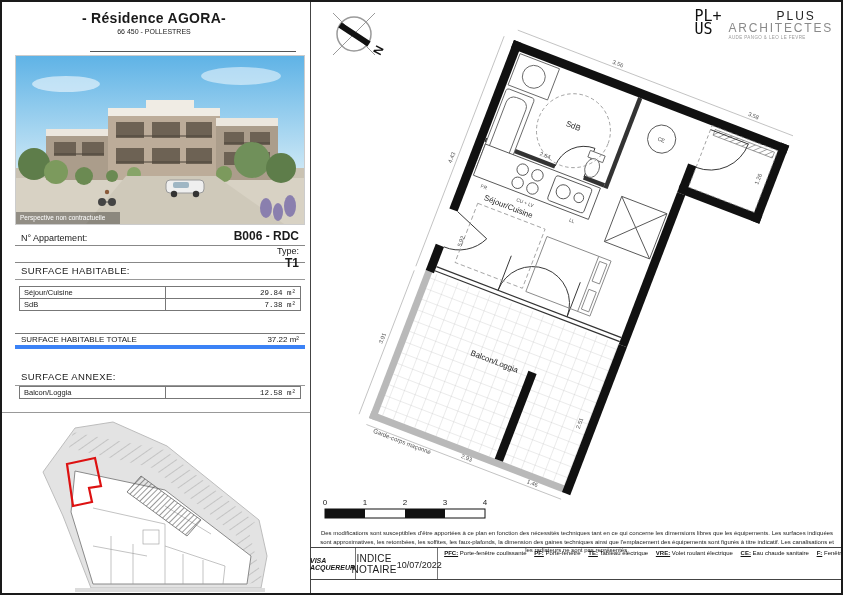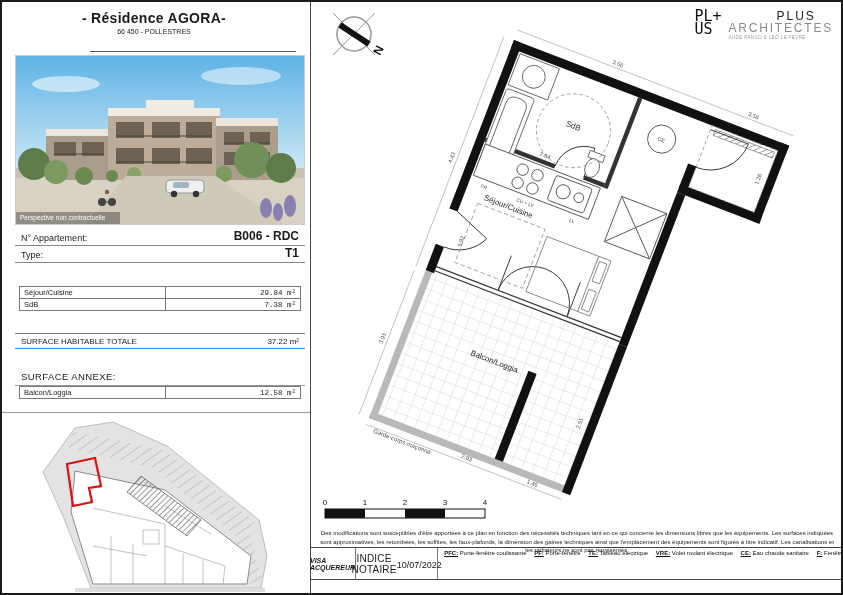--- a/index.html
+++ b/index.html
@@ -20,21 +20,21 @@
   #photo svg{display:block;}
   .inforow{left:13px;width:290px;height:17px;border-bottom:1px solid #888;
            display:flex;justify-content:space-between;align-items:flex-end;
            padding:0 6px 2px 6px;font-size:9px;}
   .inforow b{font-size:12px;}
   .sec-head{left:13px;width:290px;font-size:9.5px;letter-spacing:.4px;
             border-bottom:1px solid #999;padding:0 0 3px 6px;}
   table.surf{position:absolute;left:17px;width:282px;border-collapse:collapse;font-size:7.5px;}
   table.surf td{border:1px solid #777;padding:1px 4px;height:10px;}
   table.surf td.v{text-align:right;width:48%;font-family:Liberation Mono, monospace;}
-  .totrow{left:13px;width:290px;height:16px;border-top:1px solid #777;border-bottom:1px solid #3b82f6;
+  .totrow{left:13px;width:290px;height:16px;border-top:1px solid #777;border-bottom:4px solid #3b82f6;
           display:flex;justify-content:space-between;align-items:center;
           padding:0 6px;font-size:8px;}
   #lp-sep{left:0;top:410px;width:308px;height:1px;background:#999;}
 
   
   #logo{right:8px;top:8px;display:flex;gap:7px;align-items:flex-start;}
   #logo-mark{font-family:"DejaVu Sans Mono",monospace;font-weight:normal;font-size:15px;
              line-height:12.5px;letter-spacing:0;color:#111;}
   #logo-name{font-size:12px;letter-spacing:2px;color:#222;line-height:13px;padding-left:48px;}
   #logo-sub{font-size:12px;letter-spacing:1.8px;color:#8a8a8a;line-height:10px;}
@@ -141,25 +141,26 @@
         </g>
       <rect x="0" y="156" width="104" height="12" fill="#000" opacity="0.32"></rect>
       <text x="4" y="164" font-size="6.5" fill="#fff">Perspective non contractuelle</text>
     </svg>
   </div>
 
   <div class="abs inforow" style="top:227px;text-align:center;">
     <span>N° Appartement:</span>
     <b>B006 - RDC</b>
   </div>
-  <div class="abs inforow" style="top:244px;">
+  <div class="abs inforow" style="top:244px;flex-direction:column;">
     <span>Type:</span>
     <b>T1</b>
   </div>
 
+  <div class="abs sec-head" style="top:263px;">SURFACE HABITABLE:</div>
   <table class="surf" style="top:284px;">
     <tbody>
         <tr>
       <td>Séjour/Cuisine</td>
       <td class="v">29.84 m²</td>
     </tr>
     <tr>
       <td>SdB</td>
       <td class="v">7.38 m²</td>
     </tr>

